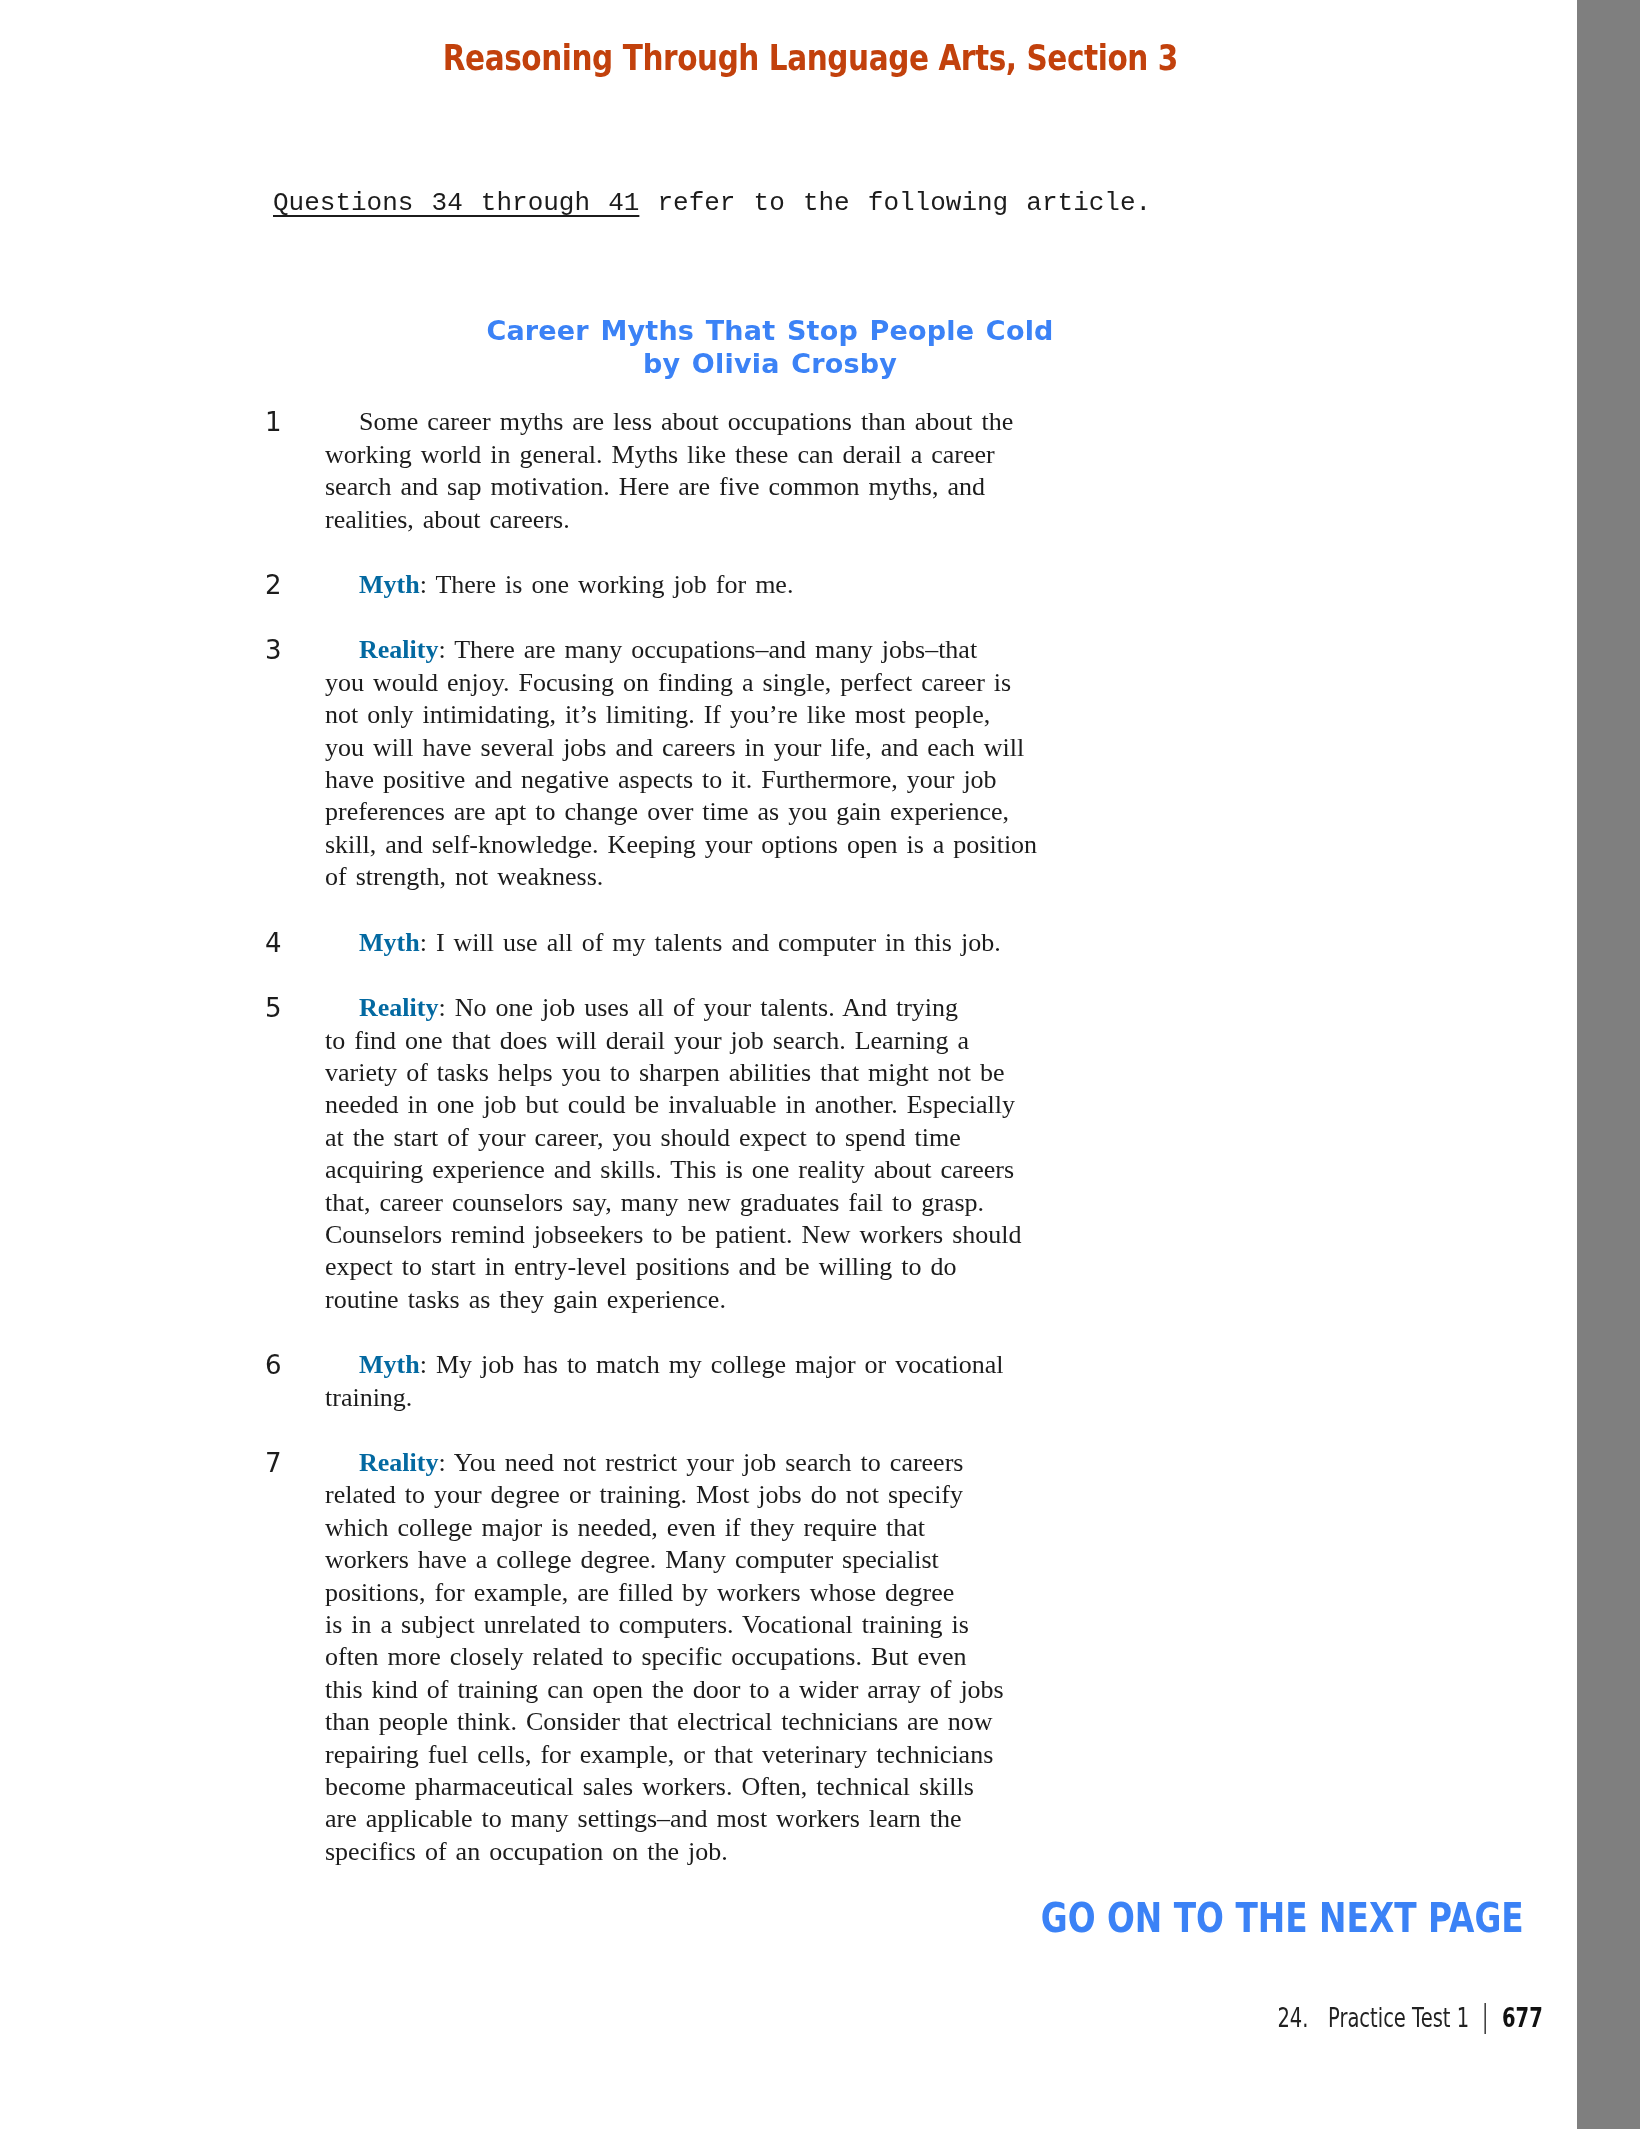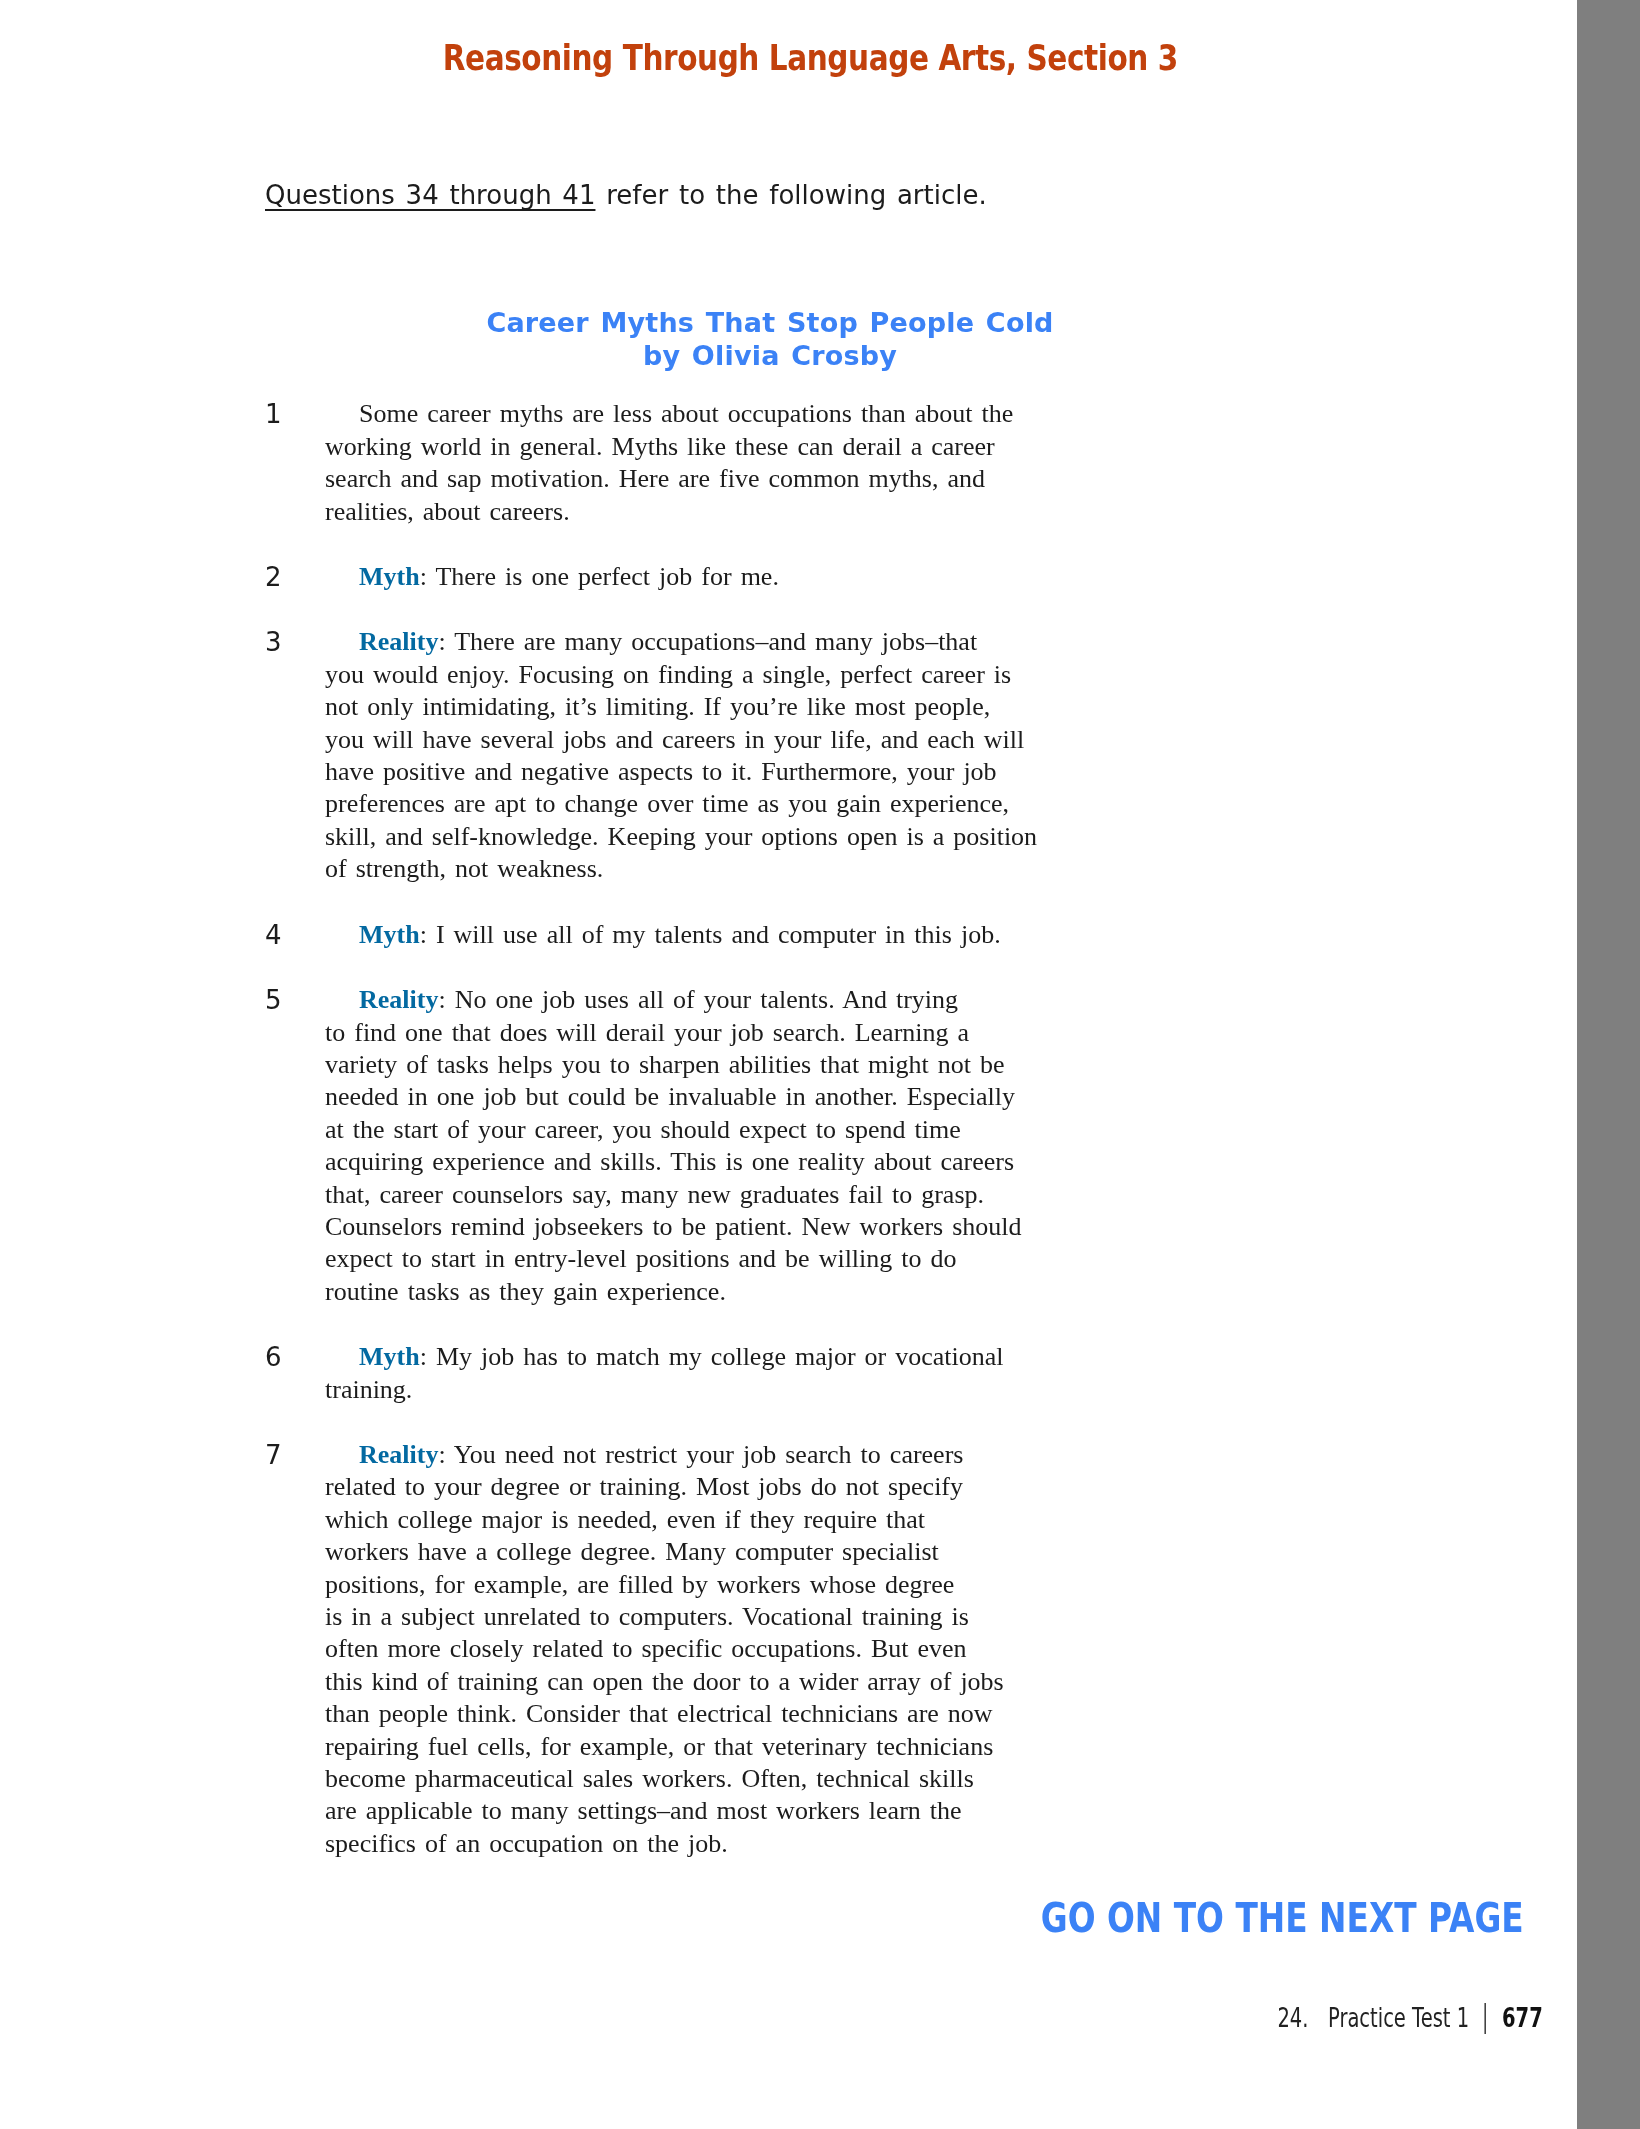--- a/index.html
+++ b/index.html
@@ -23,21 +23,21 @@
     color: #c2410c;
   }
   .section-header .squeeze {
     display: inline-block; transform: scaleX(0.82); transform-origin: 50% 50%;
     white-space: nowrap; letter-spacing: -0.5px;
   }
   .content {
     position: absolute; left: 265px; top: 179px; width: 1010px;
   }
   .directions {
-    margin: 0; font-size: 26px; line-height: 32.4px; word-spacing: 2.5px;
+    margin: 8px; font-size: 26px; line-height: 32.4px; word-spacing: 2.5px; font-family: Liberation Mono, monospace;
   }
   .directions .u {
     text-decoration: underline;
     text-underline-offset: 5px;
     text-decoration-thickness: 2px;
   }
   .article-title {
     margin: 95px 0 0 0;
     text-align: center;
     font-size: 27px; font-weight: bold; line-height: 33px;
@@ -101,21 +101,21 @@
   <div class="para first">
     <span class="pnum">1</span>
     <span class="ptext"><b class="plabel"></b><span>Some career myths are less about occupations than about the
 working world in general. Myths like these can derail a career
 search and sap motivation. Here are five common myths, and
 realities, about careers.</span></span>
   </div>
 
   <div class="para">
     <span class="pnum">2</span>
-    <span class="ptext"><b class="plabel">Myth</b><span>: There is one perfect job for me.</span></span>
+    <span class="ptext"><b class="plabel">Myth</b><span>: There is one working job for me.</span></span>
   </div>
 
   <div class="para">
     <span class="pnum">3</span>
     <span class="ptext"><b class="plabel">Reality</b><span>: There are many occupations–and many jobs–that
 you would enjoy. Focusing on finding a single, perfect career is
 not only intimidating, it’s limiting. If you’re like most people,
 you will have several jobs and careers in your life, and each will
 have positive and negative aspects to it. Furthermore, your job
 preferences are apt to change over time as you gain experience,

